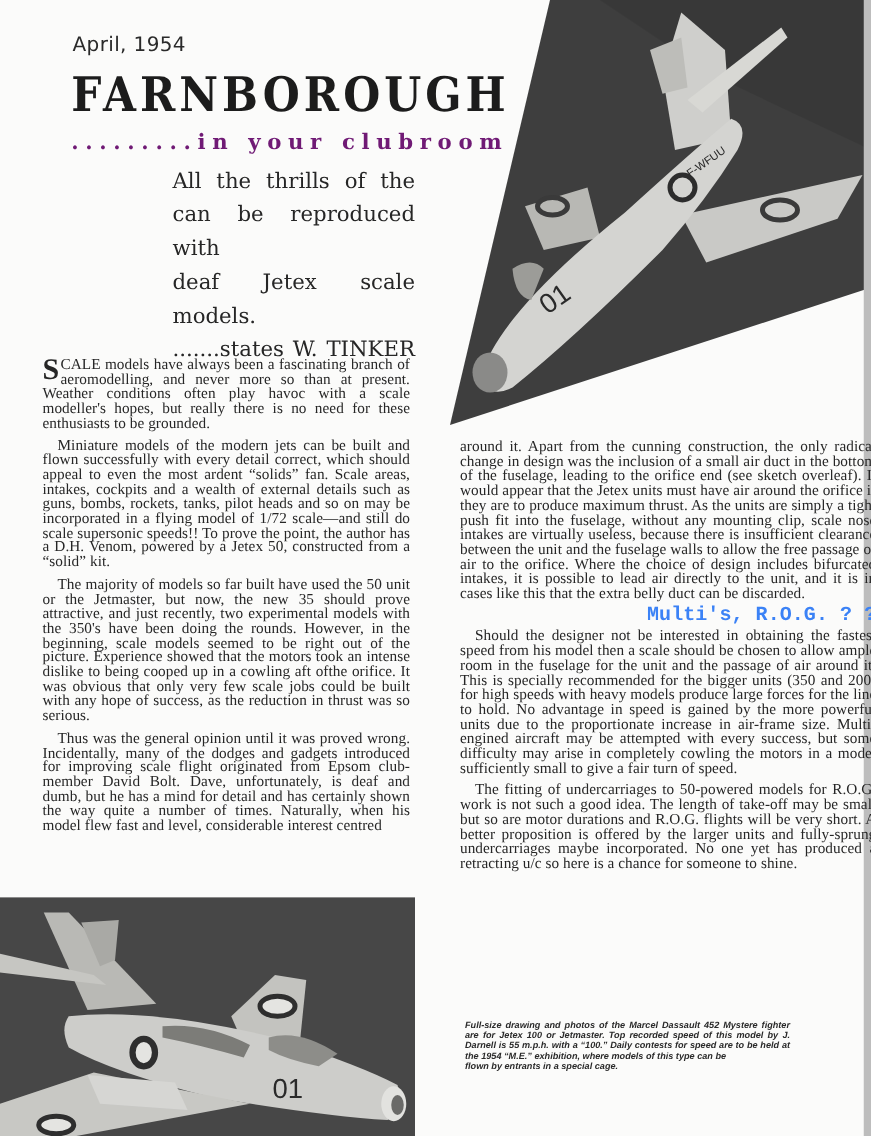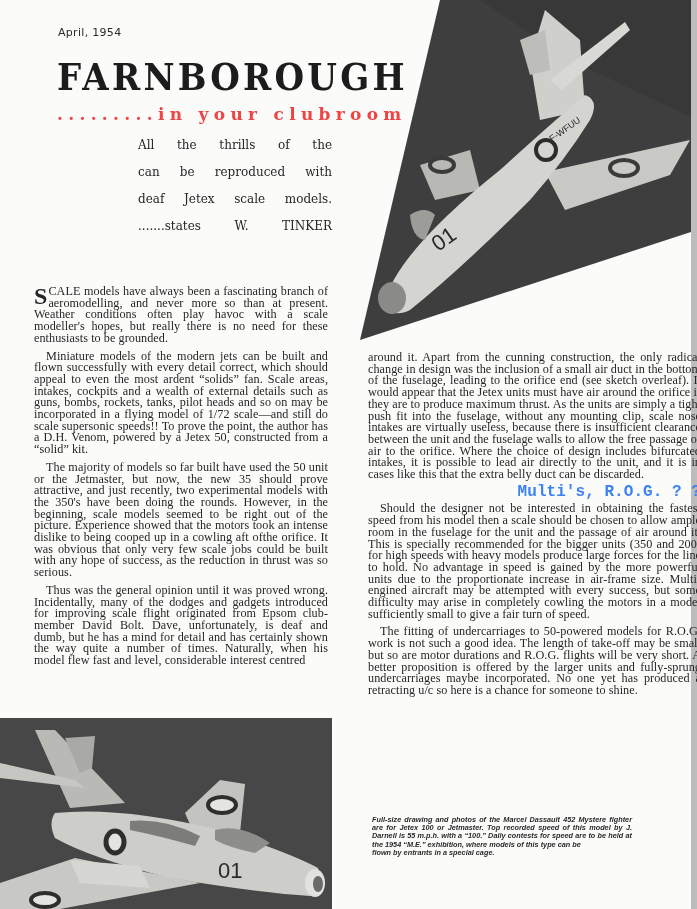--- a/index.html
+++ b/index.html
@@ -4,34 +4,34 @@
 <style>
   html, body { margin: 0; padding: 0; }
   body {
     width: 697px; height: 909px; position: relative; overflow: hidden;
     background: #fbfbfa; color: #1e1e1e;
     font-family: "Liberation Serif", "DejaVu Serif", serif;
   }
   .abs { position: absolute; }
   .date {
     left: 58px; top: 26px; font-family: "DejaVu Sans", sans-serif;
-    font-size: 11px; letter-spacing: 0.3px; color: #2a2a2a;
+    font-size: 16px; letter-spacing: 0.3px; color: #2a2a2a;
   }
   .title {
     left: 57px; top: 54px; font-family: "DejaVu Serif", serif; font-weight: bold;
     font-size: 34px; letter-spacing: 3.2px; color: #1c1c1c; line-height: 40px;
     transform: scaleY(1.12); transform-origin: top left;
   }
   .subtitle {
     left: 57px; top: 104px; font-family: "DejaVu Serif", serif; font-weight: bold;
-    font-size: 17px; letter-spacing: 5.3px; color: #ef4444; white-space: nowrap;
+    font-size: 17px; letter-spacing: 5.3px; color: #701a75; white-space: nowrap;
   }
   .standfirst {
     left: 138px; top: 132px; width: 194px; font-family: "DejaVu Serif", serif;
-    font-size: 12px; line-height: 27px; color: #262626; text-align: justify;
+    font-size: 17px; line-height: 27px; color: #262626; text-align: justify;
     text-align-last: justify;
   }
   .byline { white-space: nowrap; }
 
   .col {
     font-size: 12.2px; line-height: 11.7px; text-align: justify; color: #262626;
     letter-spacing: 0.05px;
   }
   .col p { margin: 0 0 6px 0; text-indent: 12px; }
   .col p.first { text-indent: 0; }

